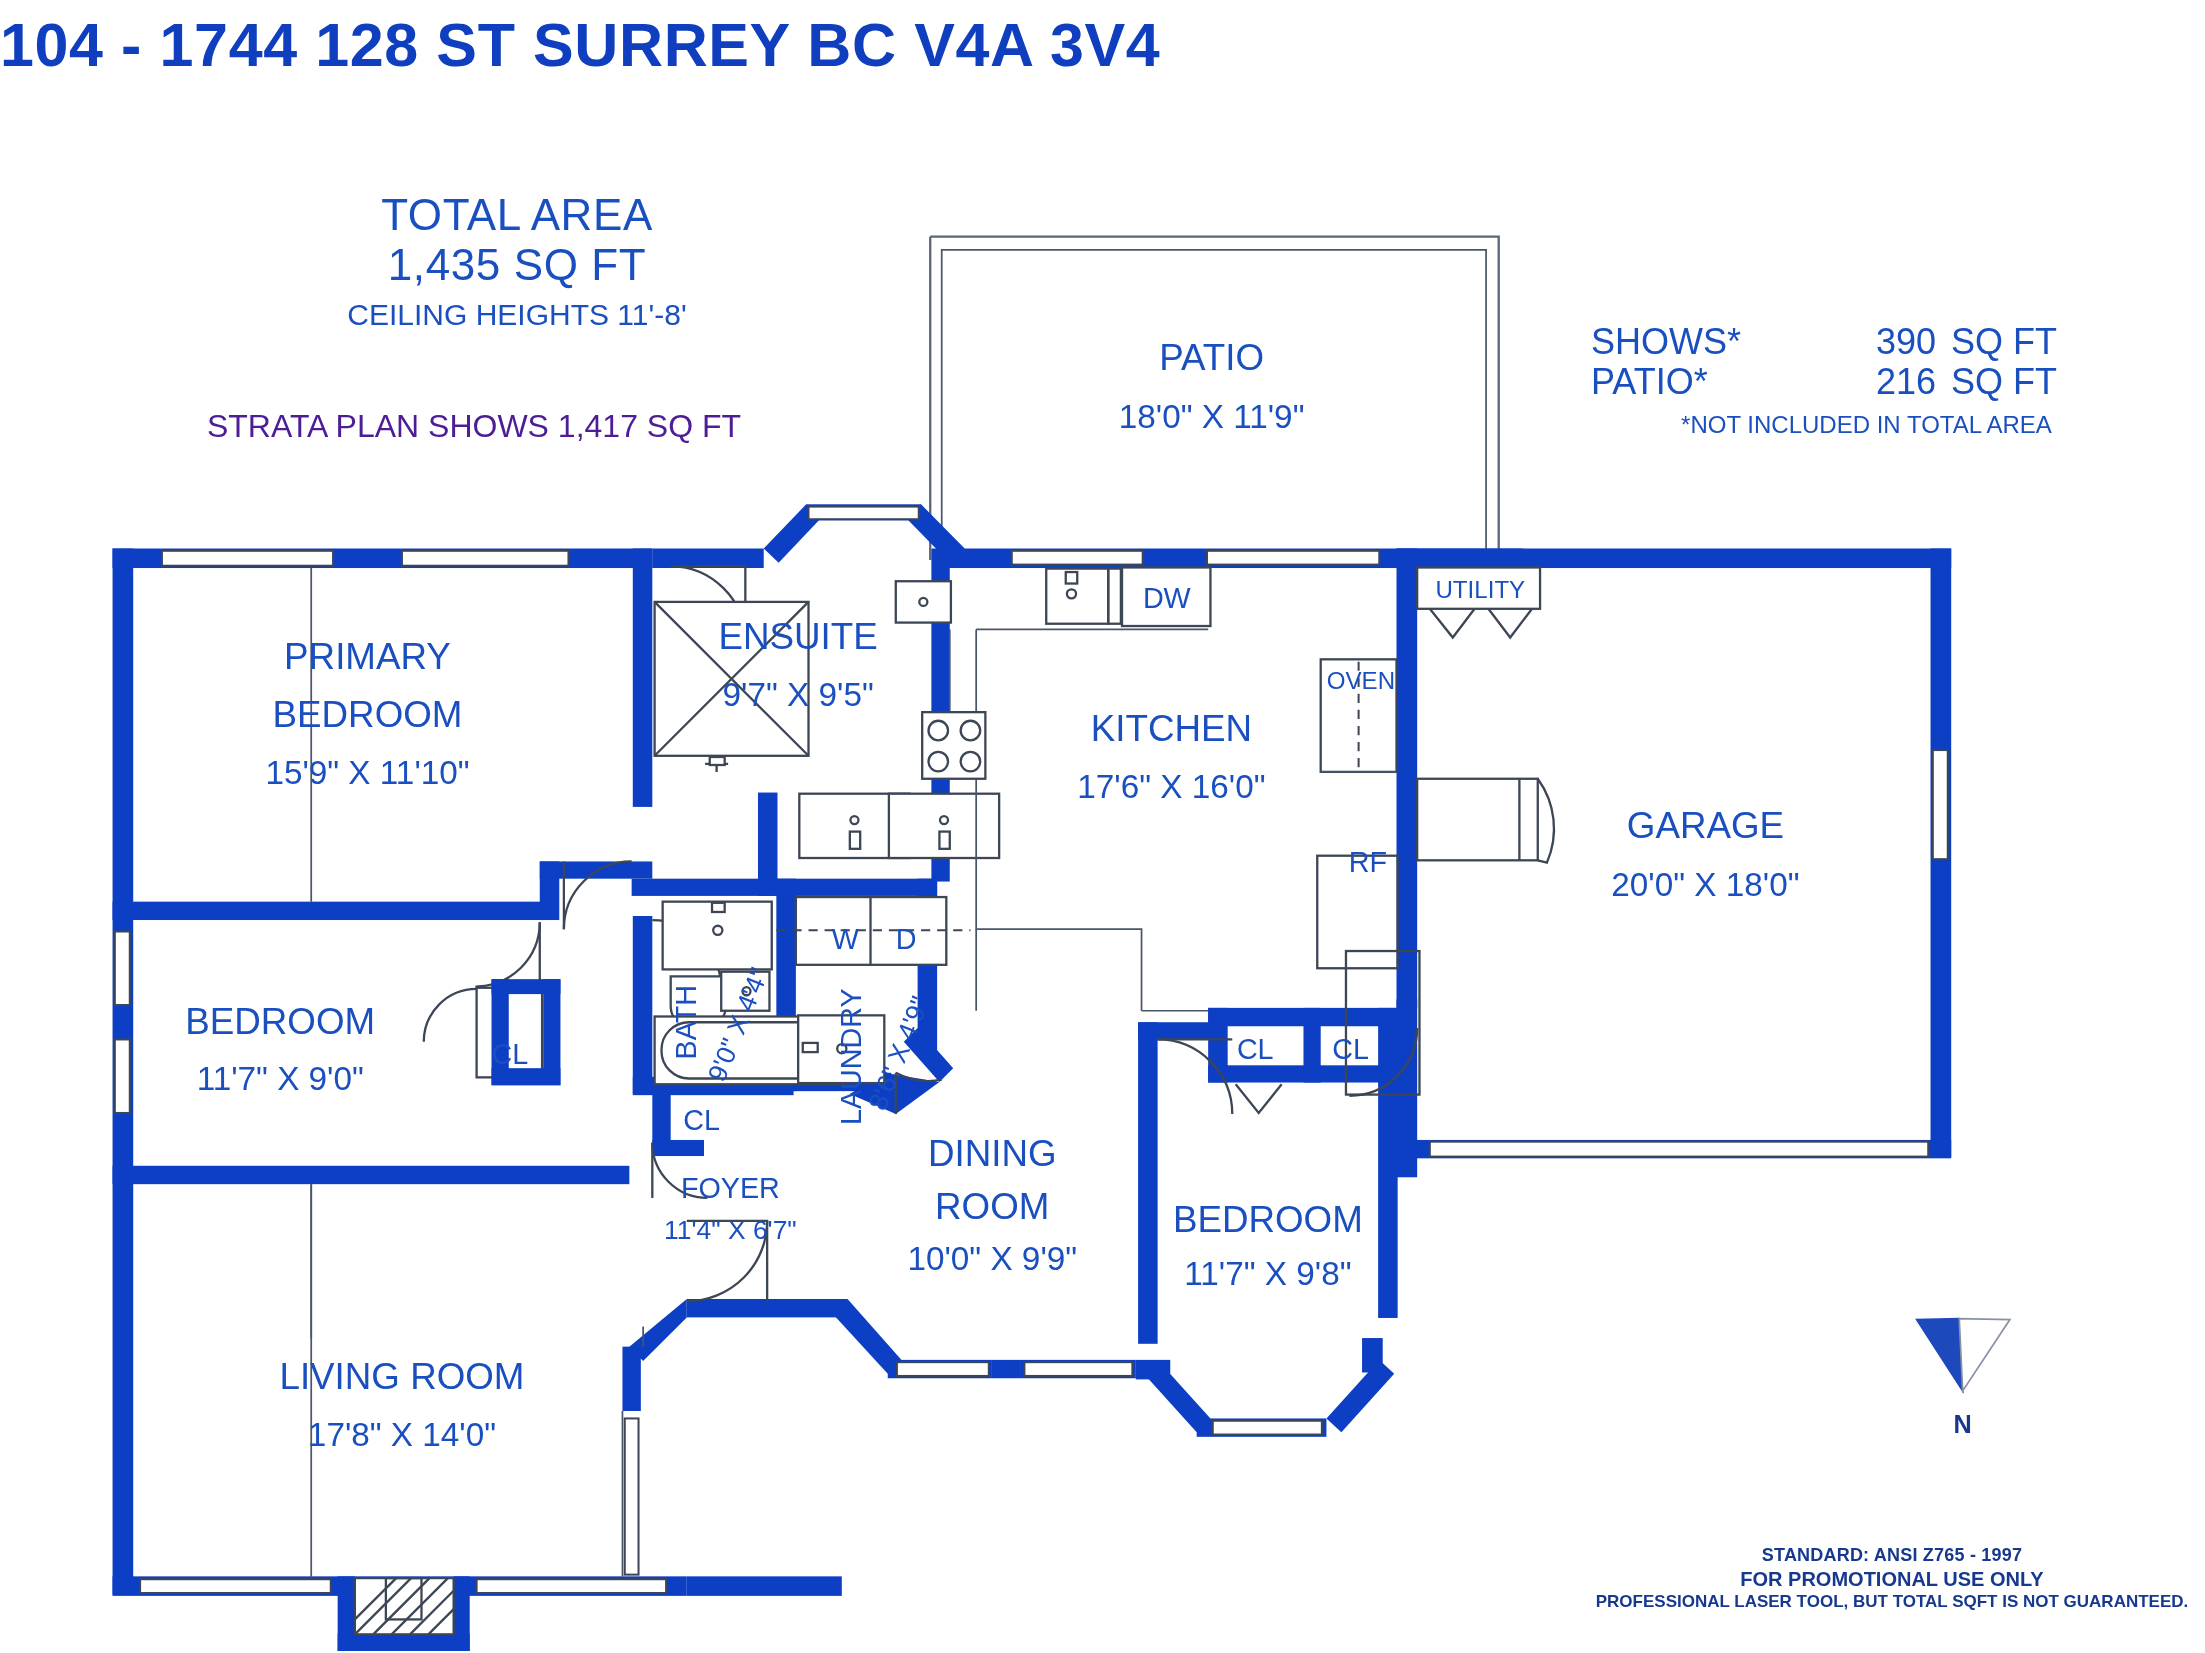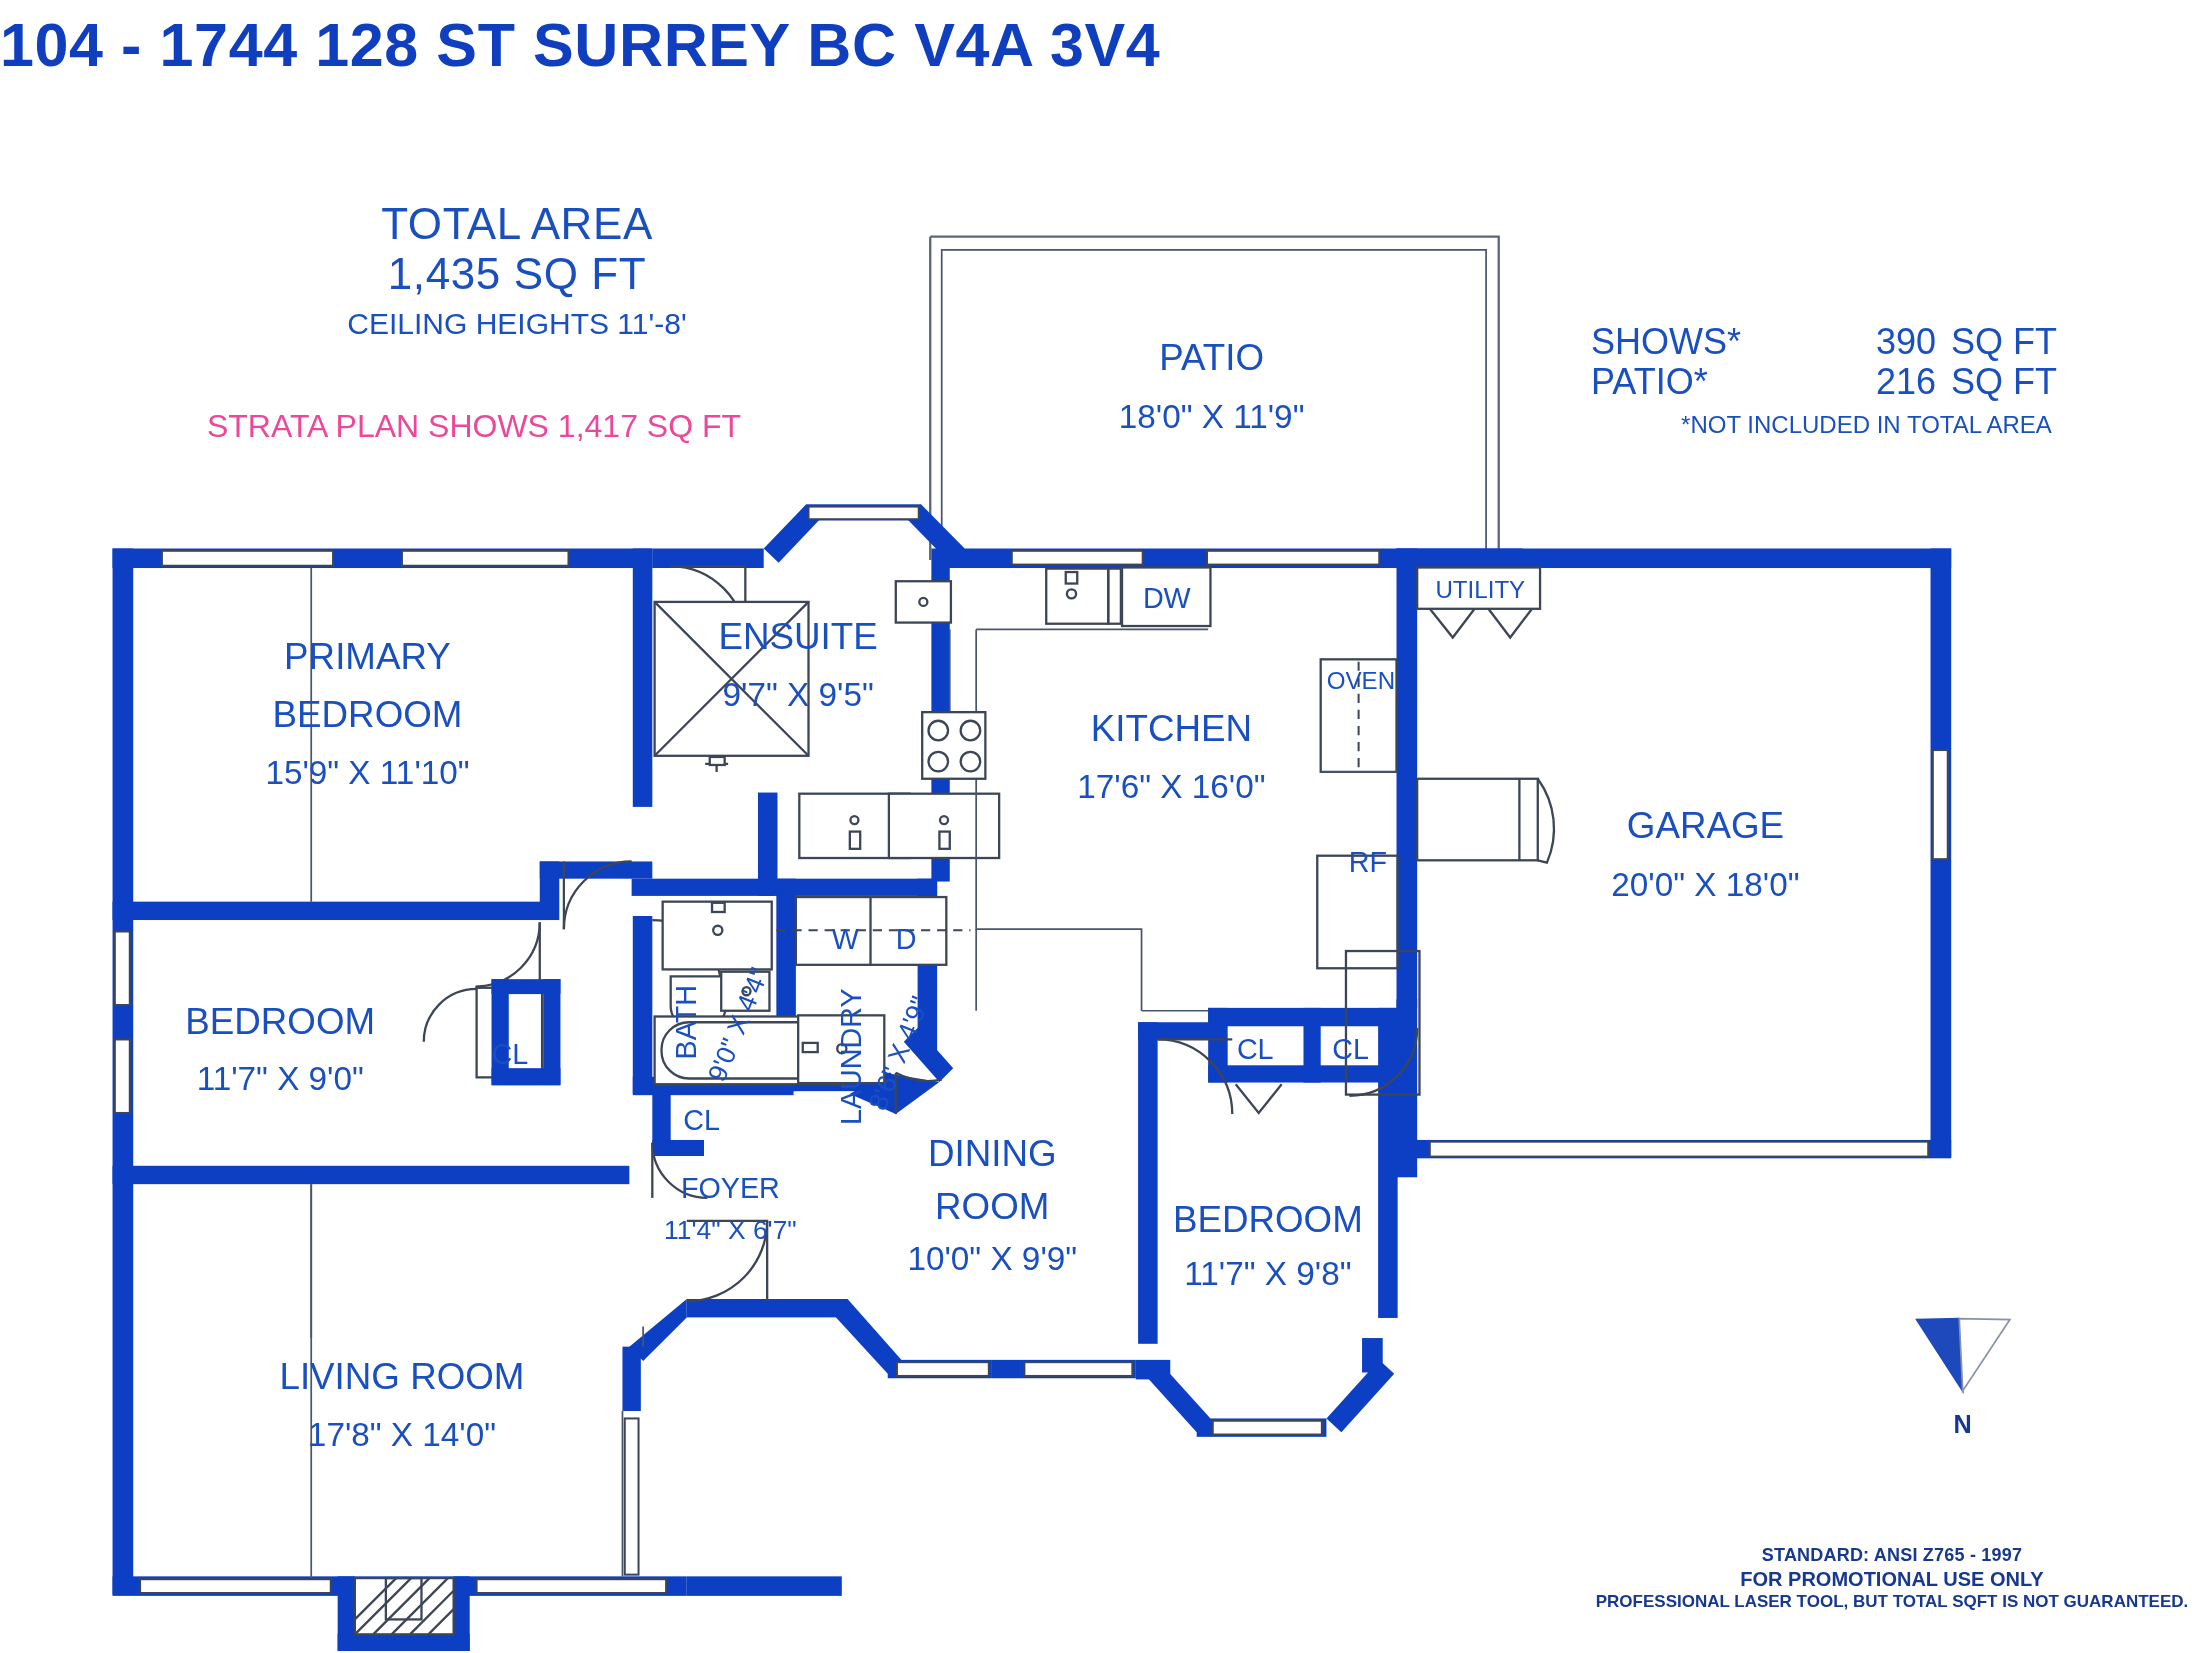--- a/index.html
+++ b/index.html
@@ -31,36 +31,36 @@
     font-weight: bold;
     letter-spacing: 0.6px;
     color: #0f3fbf;
     white-space: nowrap;
   }
 
   
   #area-summary {
     position: absolute;
     left: 247px;
-    top: 199px;
+    top: 190px;
     width: 540px;
     text-align: center;
     color: #1a4fc0;
   }
   #area-summary .line-1 { font-size: 44px; font-weight: normal; letter-spacing: 0.6px; }
   #area-summary .line-2 { font-size: 44px; font-weight: normal; letter-spacing: 0.6px; margin-top: 0;}
   #area-summary .line-3 { font-size: 30px; font-weight: normal; margin-top: 8px; letter-spacing: 0px;}
   #strata-note {
     position: absolute;
     left: 115px;
     top: 408px;
     width: 718px;
     text-align: center;
     font-size: 32px;
-    color: #ec4899;
+    color: #4c1d95;
     letter-spacing: 0px;
   }
 
   
   #garage-patio-summary {
     position: absolute;
     left: 1591px;
     top: 322px;
     width: 574px;
     color: #1a4fc0;

